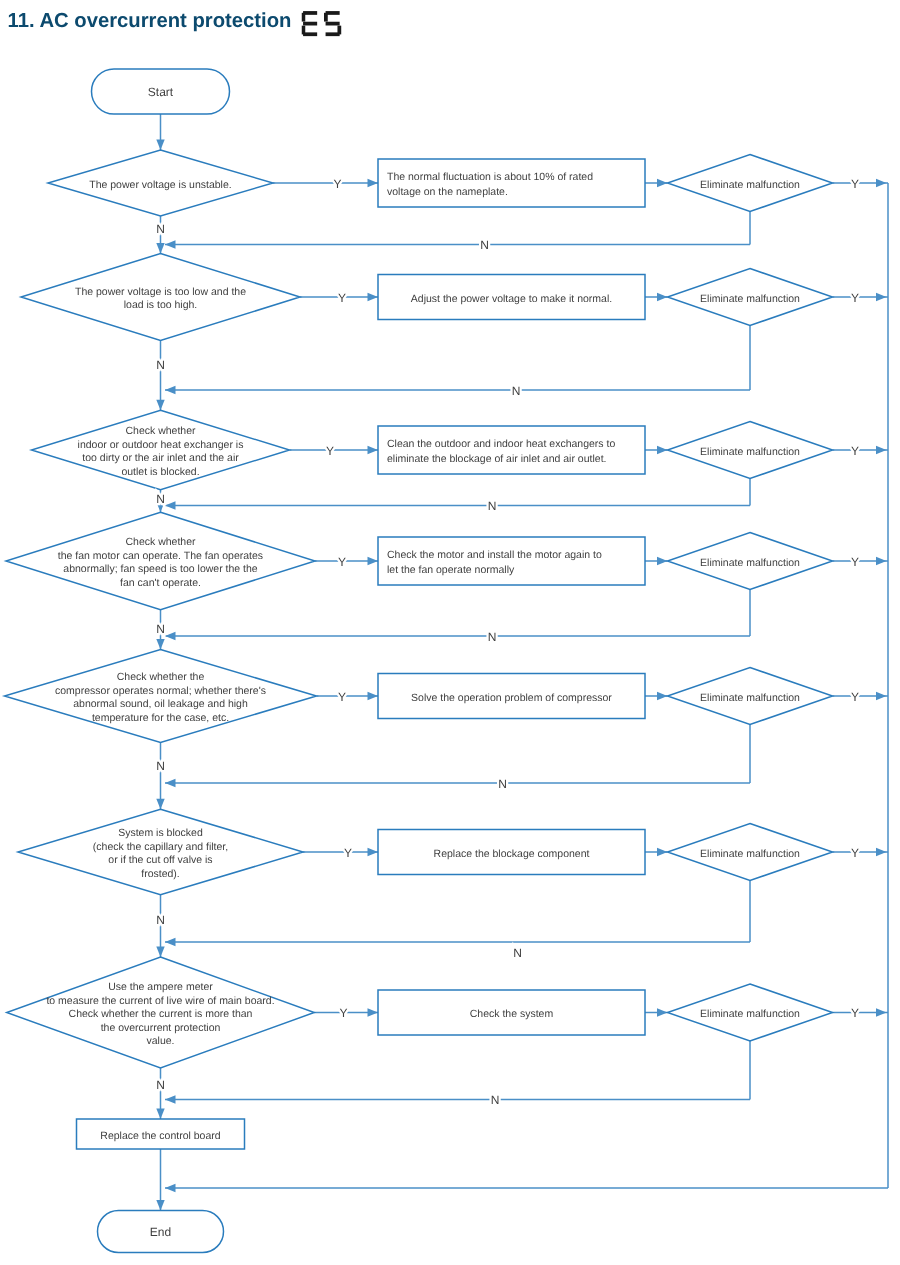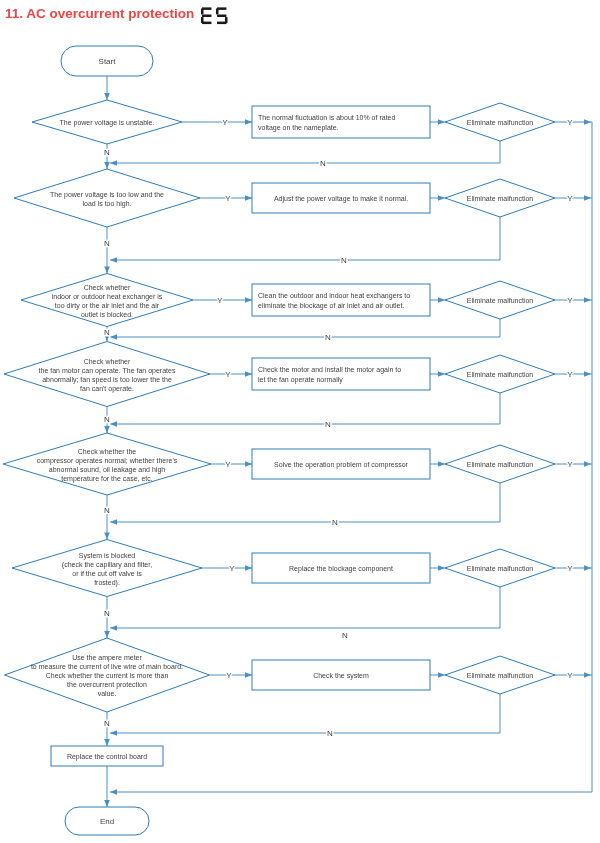--- a/index.html
+++ b/index.html
@@ -1,18 +1,18 @@
 <!DOCTYPE html>
 <html><head>
 <meta charset="utf-8">
 <style>
   html,body{margin:0;padding:0;background:#ffffff;}
   .page{position:relative;width:600px;height:843px;background:#ffffff;font-family:"Liberation Sans",sans-serif;overflow:hidden;}
   .title-row{position:absolute;left:5px;top:6px;display:flex;align-items:flex-start;}
-  .title-text{font-size:13.5px;font-weight:bold;color:#ef4444;}
+  .title-text{font-size:13.5px;font-weight:bold;color:#0c4a6e;}
   .seg-code{display:flex;gap:3px;margin-left:7px;margin-top:1px;}
   svg.flow{position:absolute;left:0;top:0;}
   .node-text{font-size:7px;fill:#3f3f3f;font-family:"Liberation Sans",sans-serif;}
   .yn-label{font-size:8px;fill:#3f3f3f;font-family:"Liberation Sans",sans-serif;paint-order:stroke;stroke:#ffffff;stroke-width:3px;}
   .term-text{font-size:8px;fill:#3f3f3f;font-family:"Liberation Sans",sans-serif;}
 </style>
 </head>
 <body>
 
 <div class="page">

